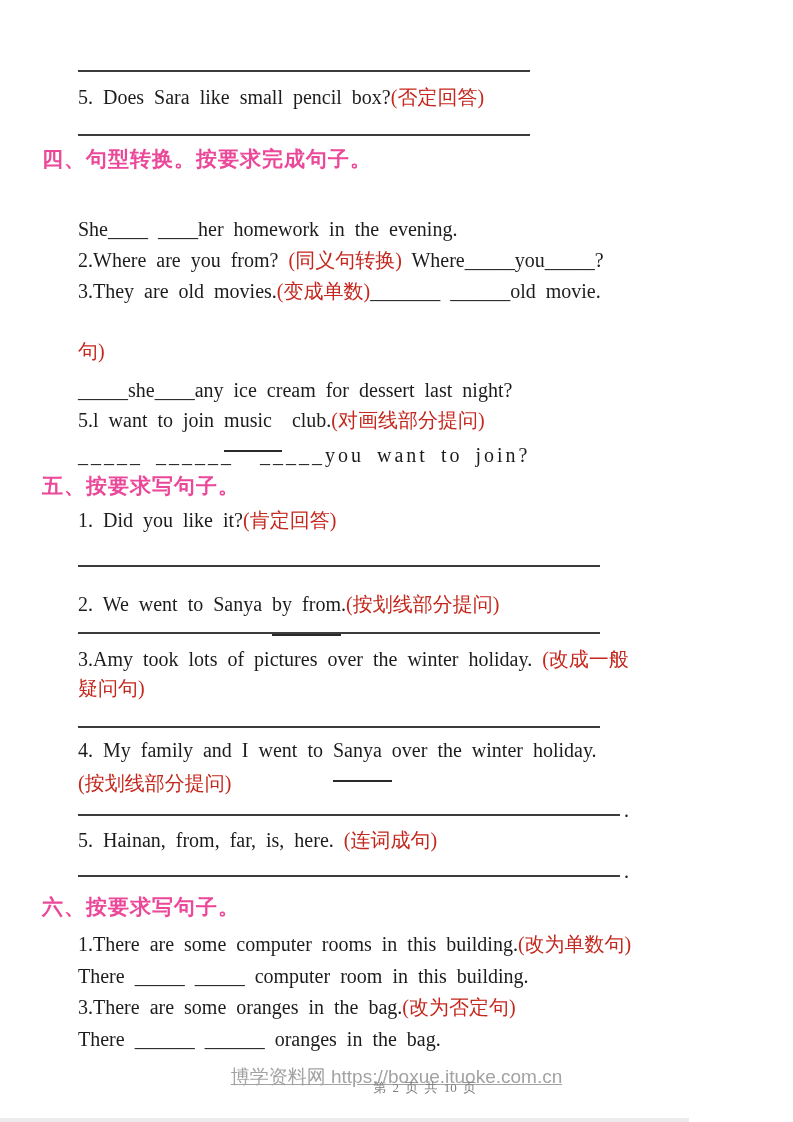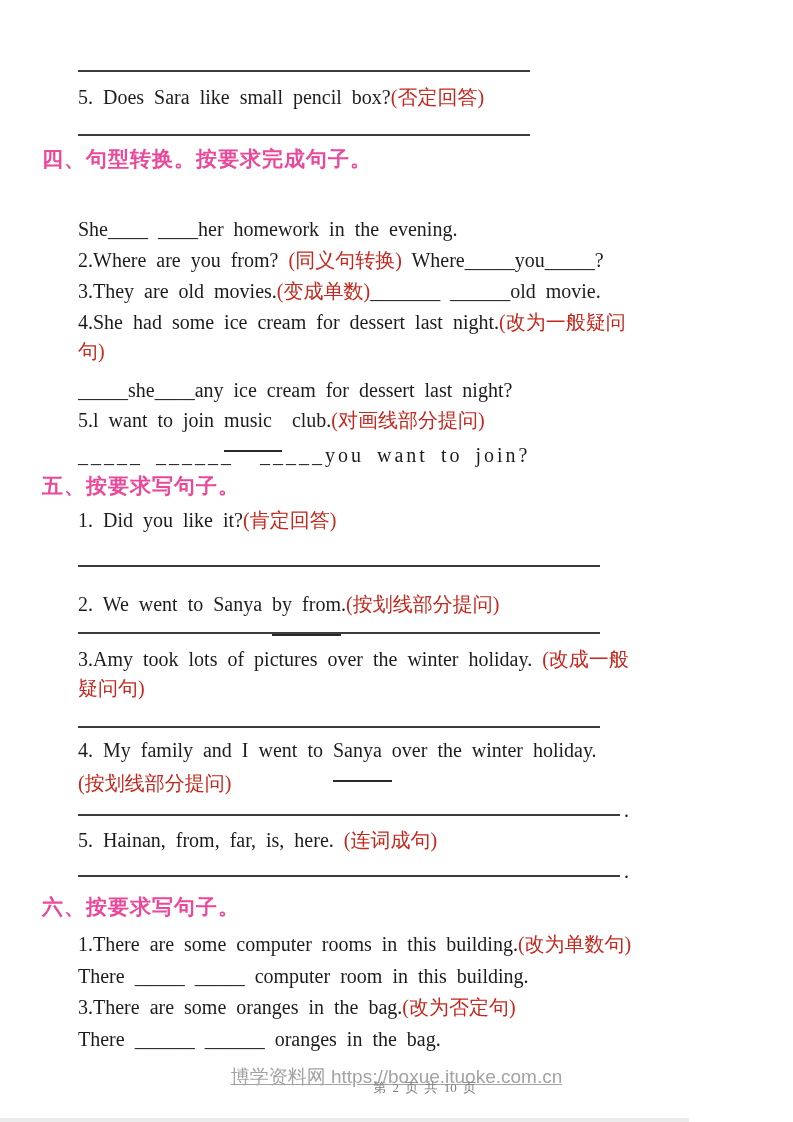--- a/index.html
+++ b/index.html
@@ -29,21 +29,20 @@
   <div class="rule" style="left:78px;top:134px;width:452px"></div>
 
   <div class="hd" style="left:42px;top:145px">四、句型转换。按要求完成句子。</div>
 
   <div class="ln" style="left:78px;top:217px">She____ ____her homework in the evening.</div>
 
   <div class="ln" style="left:78px;top:248px"><span class="black">2.Where are you from? </span><span class="red">(同义句转换)</span><span class="black"> Where_____you_____?</span></div>
 
   <div class="ln" style="left:78px;top:279px"><span class="black">3.They are old movies.</span><span class="red">(变成单数)</span><span class="black">_______ ______old movie.</span></div>
 
-  <div class="ln" style="left:78px;top:310px"><span class="black">4.She had some ice cream for dessert last night.</span><span class="red">(改为一般疑问</span></div>
   <div class="ln" style="left:78px;top:339px"><span class="red">句)</span></div>
   <div class="ln" style="left:78px;top:378px">_____she____any ice cream for dessert last night?</div>
 
   <div class="ln" style="left:78px;top:408px"><span class="black">5.l want to join </span><span class="black u">music </span><span class="black"> club.</span><span class="red">(对画线部分提问)</span></div>
   <div class="ln dashes" style="left:78px;top:443px">_____ ______  _____you want to join?</div>
 
   <div class="hd" style="left:42px;top:472px">五、按要求写句子。</div>
 
   <div class="ln" style="left:78px;top:508px"><span class="black">1. Did you like it?</span><span class="red">(肯定回答)</span></div>
   <div class="rule" style="left:78px;top:565px;width:522px"></div>

